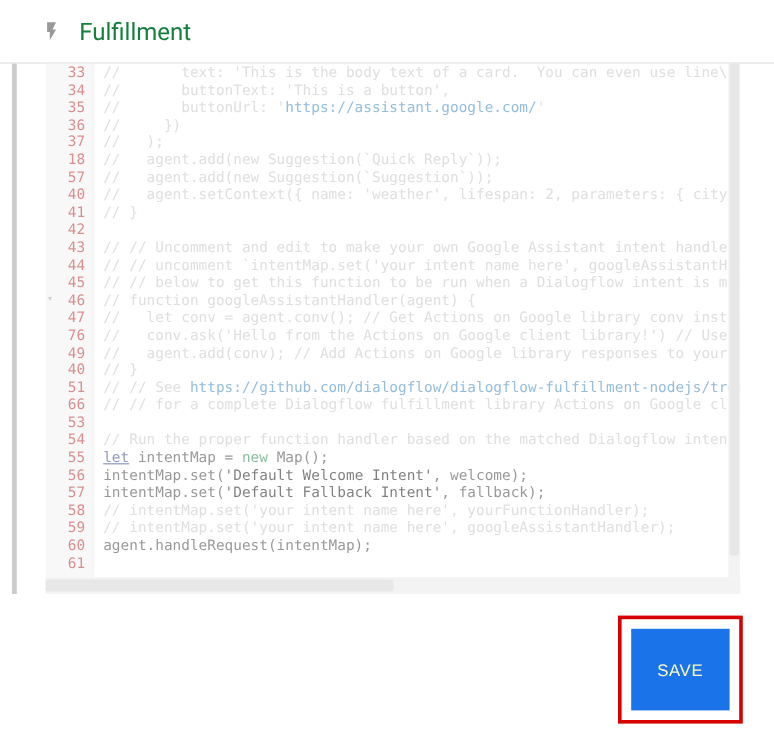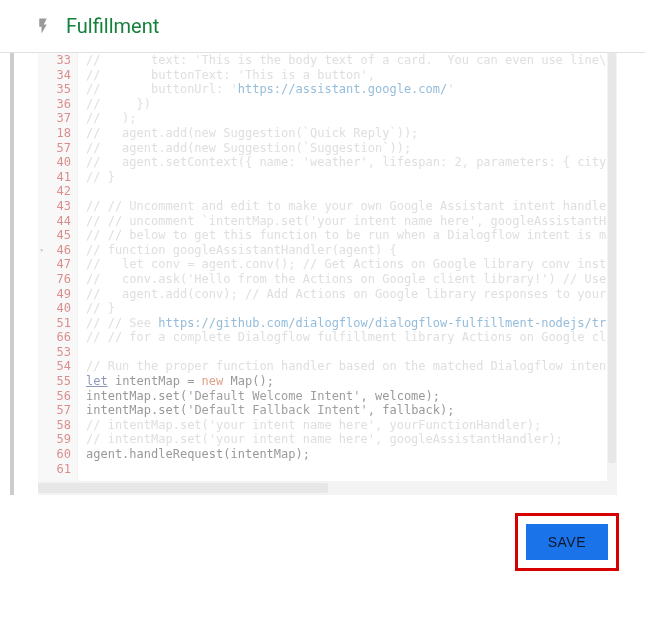--- a/index.html
+++ b/index.html
@@ -97,24 +97,24 @@
       padding: 0 8px;
       white-space: pre;
       color: #333;
       overflow: hidden;
       flex: 1;
     }
     .code-line {
       height: 14.6px;
     }
     .comment { color: #c0c0c0; }
-    .string { color: #404040; text-align: center; }
+    .string { color: #000000; text-align: center; }
     .urlblue { color: #2b7bb9; }
     .keyword { color: #1e347b; text-decoration: underline; }
-    .keyword2 { color: #c2410c; }
+    .keyword2 { color: #15803d; }
     .hscroll {
       height: 14px;
       background: #e8e8e8;
       position: relative;
       margin-top: 0;
     }
     .hscroll-thumb {
       position: absolute;
       left: 0;
       top: 2px;
@@ -127,23 +127,23 @@
       display: flex;
       justify-content: flex-end;
       padding: 18px 26px;
     }
     .save-highlight {
       border: 3px solid #d60000;
       padding: 8px;
     }
     .save-btn {
       background: #1a73e8;
-      color: #0f172a;
+      color: #fef9c3;
       border: none;
-      padding: 10px 22px;
+      padding: 26px 22px;
       font-size: 14px;
       font-weight: 500;
       letter-spacing: 0.5px;
       cursor: pointer;
     }
   </style>
 </head>
 <body>
 
 <div class="container">

